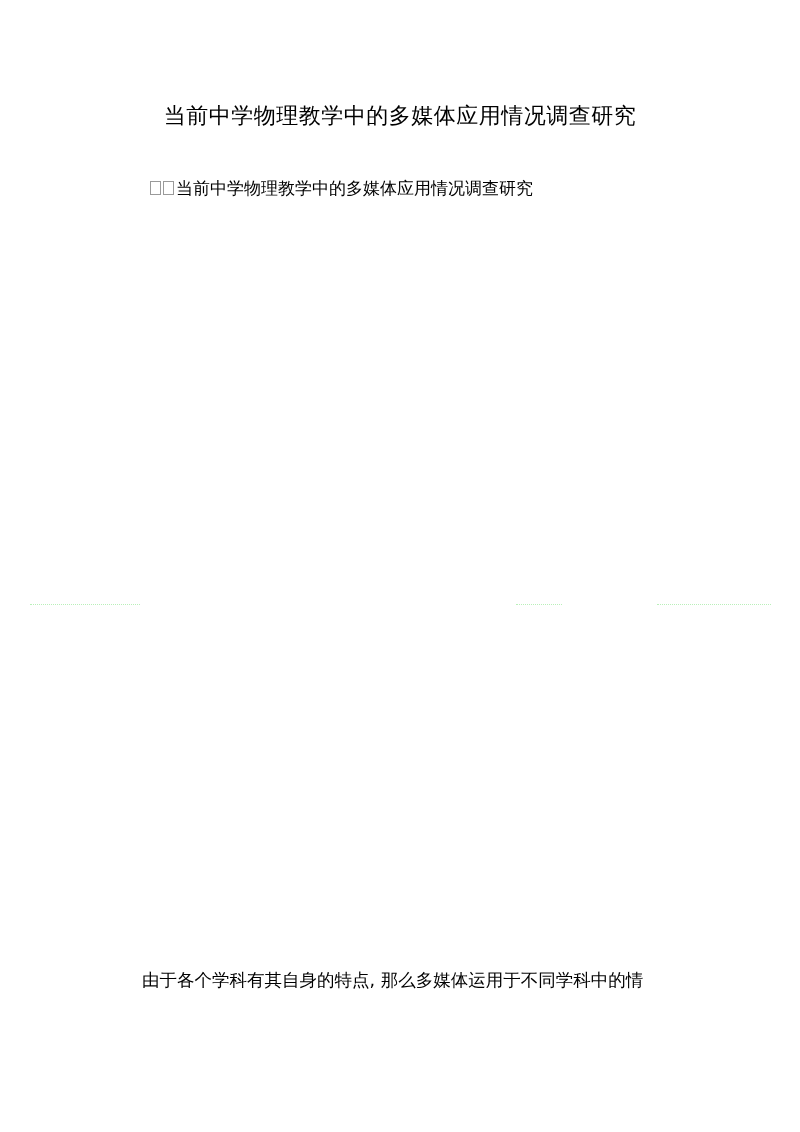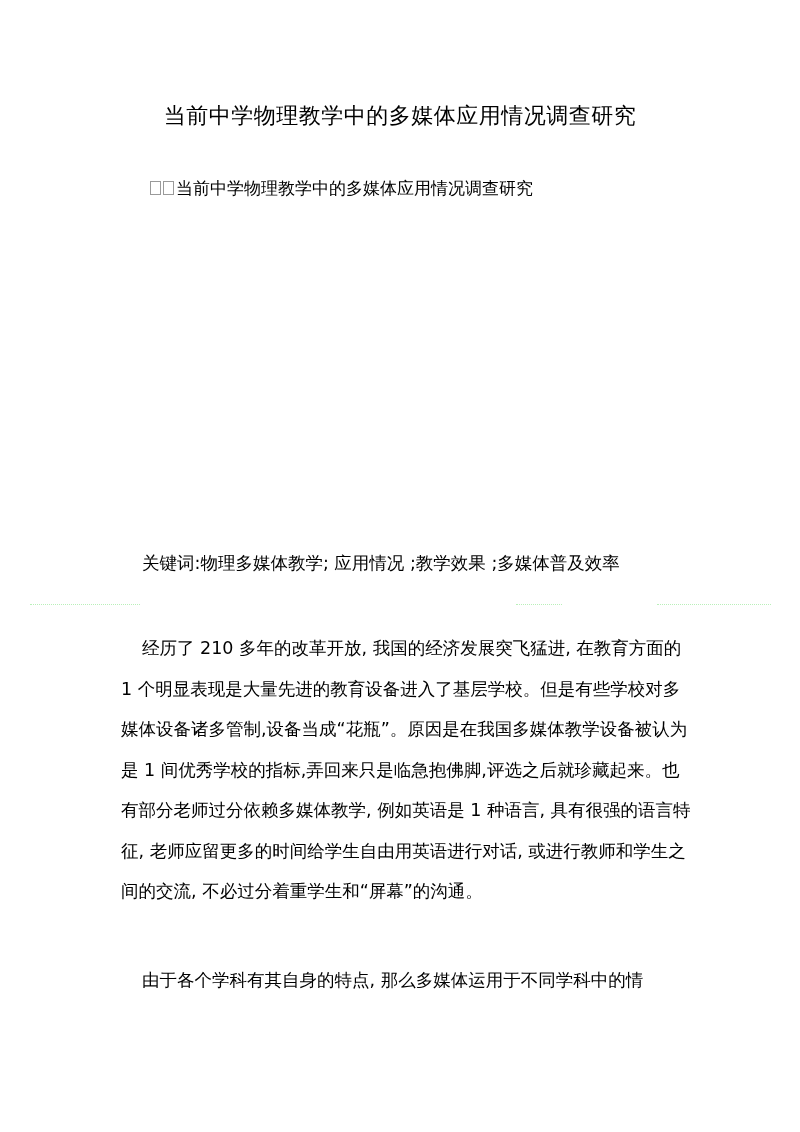--- a/index.html
+++ b/index.html
@@ -74,24 +74,22 @@
 
 <div class="page">
 
   <div class="title">当前中学物理教学中的多媒体应用情况调查研究</div>
 
   <div class="subtitle">
     <span class="missing-glyph"></span><span class="missing-glyph"></span><span>当前中学物理教学中的多媒体应用情况调查研究</span>
   </div>
 
 
-  <div class="body-text keywords indent">关键词:物理多媒体教学; 应用情况 ;教学效果 ;多媒体普及效率</div>
 
   <div class="dotline" style="left:30px; width:110px;"></div>
   <div class="dotline" style="left:516px; width:46px;"></div>
   <div class="dotline" style="left:657px; width:114px;"></div>
 
 
-  <div class="body-text intro indent">经历了 210 多年的改革开放, 我国的经济发展突飞猛进, 在教育方面的 1 个明显表现是大量先进的教育设备进入了基层学校。但是有些学校对多媒体设备诸多管制,设备当成“花瓶”。原因是在我国多媒体教学设备被认为是 1 间优秀学校的指标,弄回来只是临急抱佛脚,评选之后就珍藏起来。也有部分老师过分依赖多媒体教学, 例如英语是 1 种语言, 具有很强的语言特征, 老师应留更多的时间给学生自由用英语进行对话, 或进行教师和学生之间的交流, 不必过分着重学生和“屏幕”的沟通。</div>
 
   <div class="body-text para2 indent">由于各个学科有其自身的特点, 那么多媒体运用于不同学科中的情</div>
 
 </div>
 
 </body></html>

